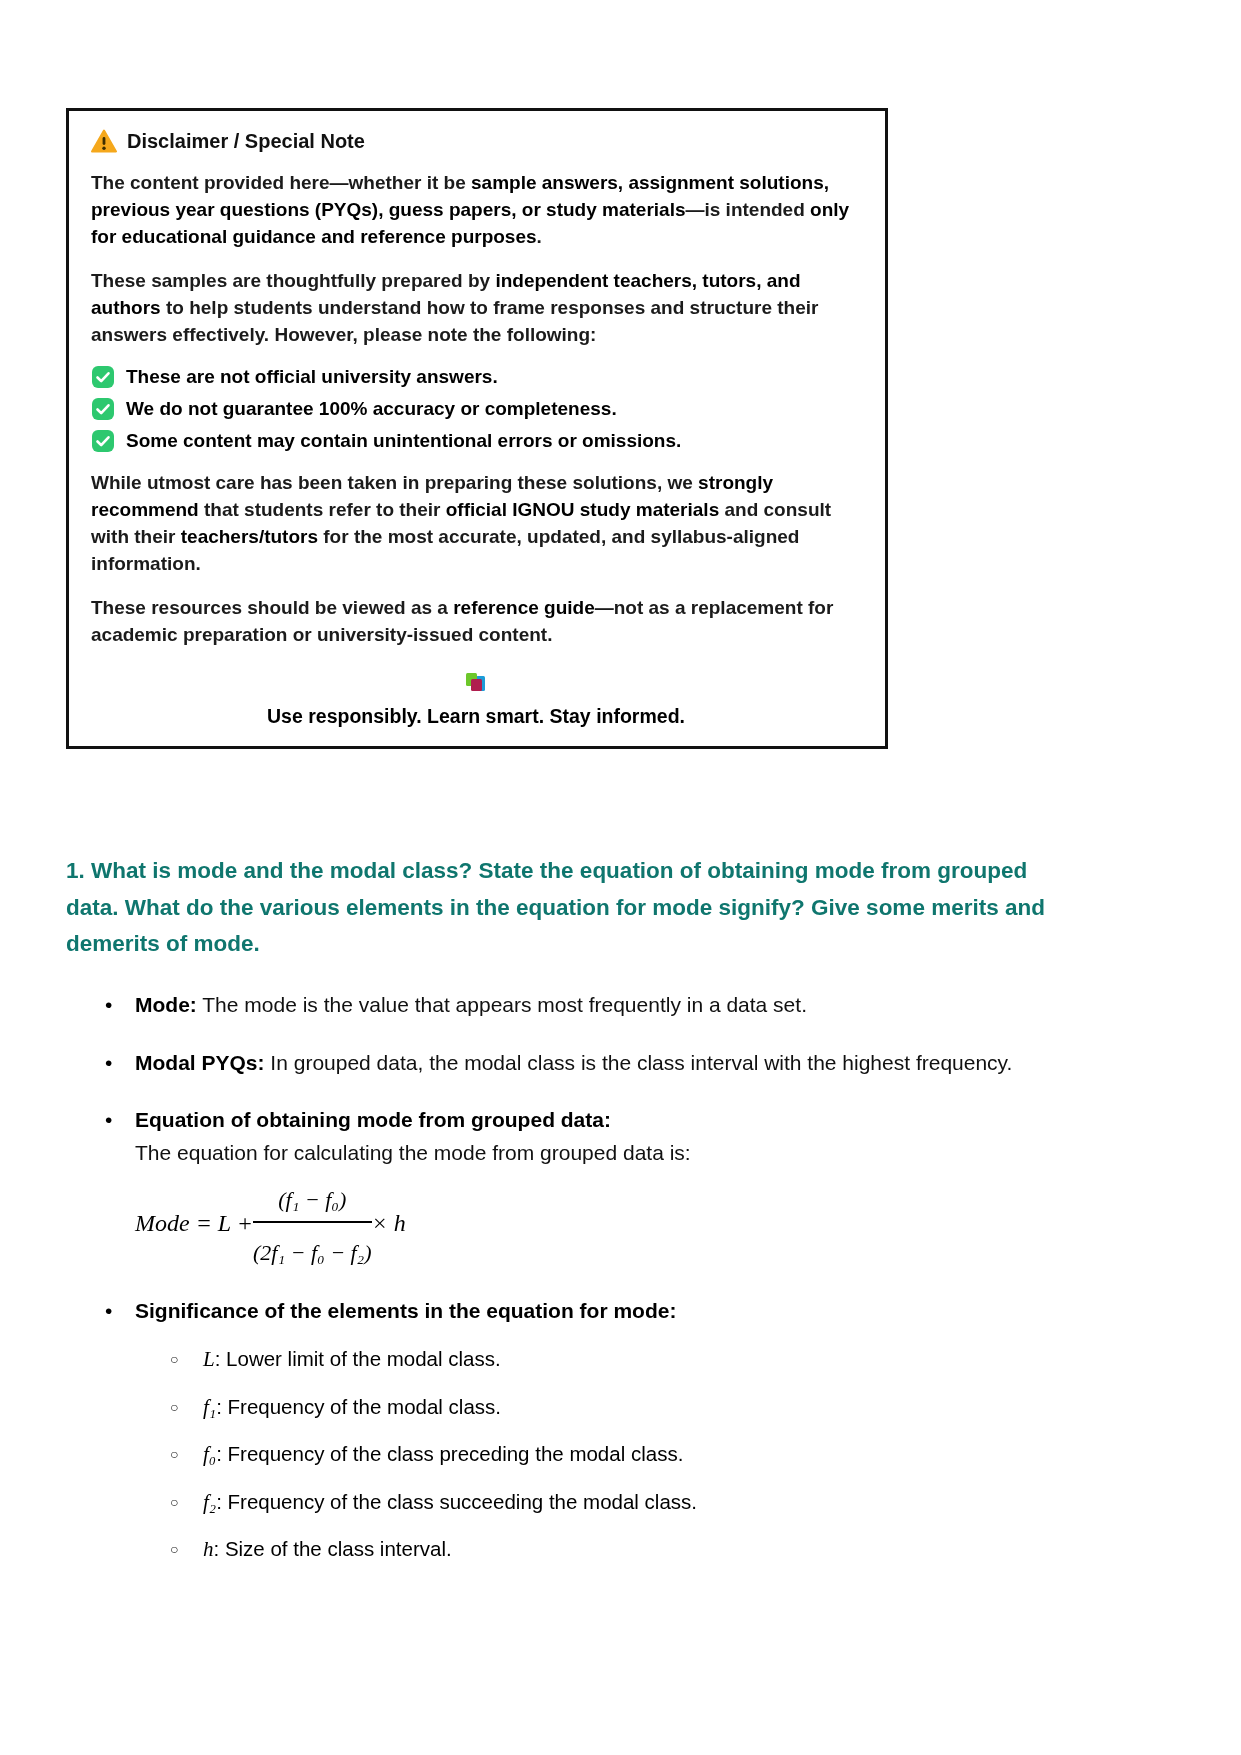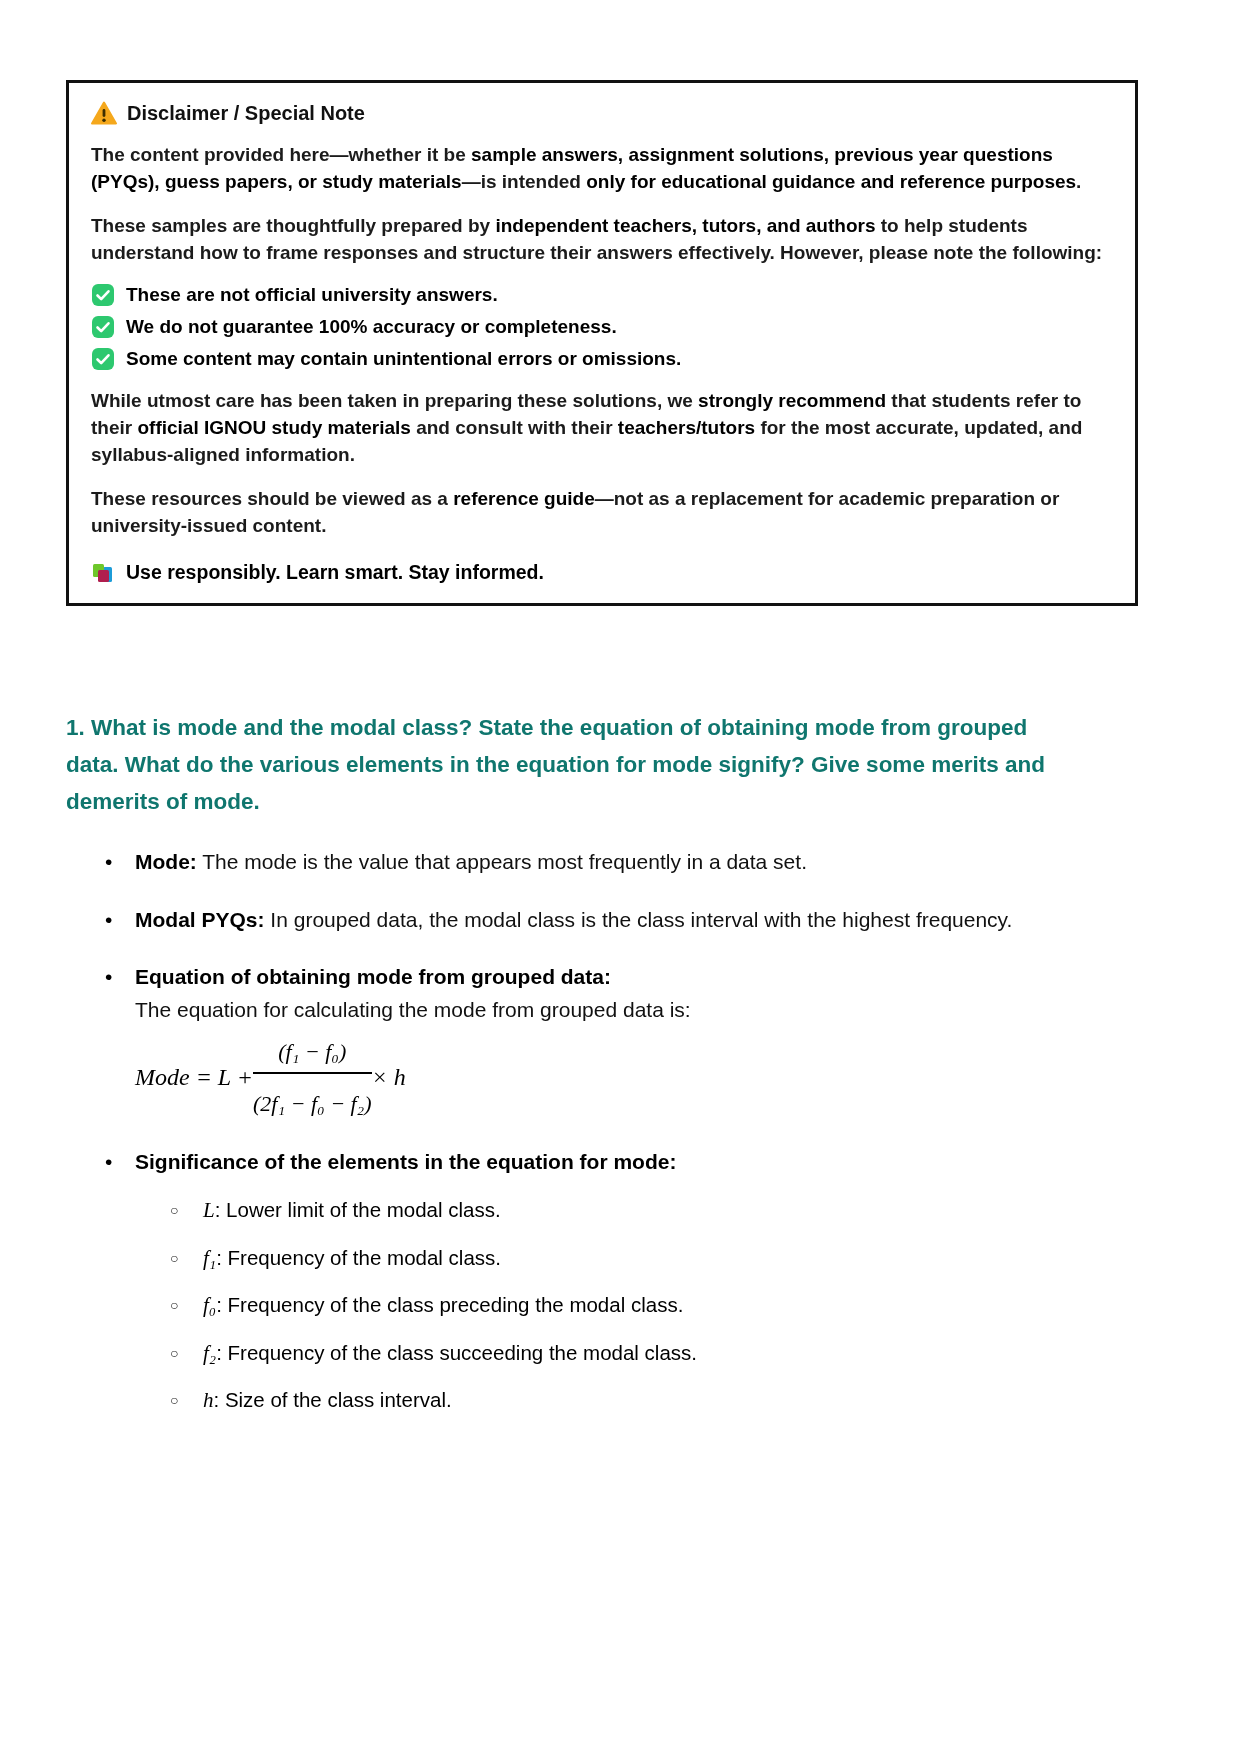--- a/index.html
+++ b/index.html
@@ -6,34 +6,34 @@
   html, body { width: 1241px; height: 1755px; background: #ffffff; }
   body {
     font-family: "Liberation Sans", "DejaVu Sans", sans-serif;
     color: #161616;
     overflow: hidden;
   }
   .page { width: 1241px; height: 1755px; padding-left: 66px; position: relative; }
 
   
   .disclaimer-box {
-    margin-top: 80px;
-    width: 1072px;
+    margin-top: 108px;
+    width: 822px;
     border: 3px solid #111111;
     padding: 12px 24px 18px 22px;
   }
   .disc-title-row { display: flex; align-items: center; gap: 10px; margin-top: 6px; }
   .disc-title { font-size: 20px; font-weight: bold; color: #111; }
   .disc-para { font-size: 19px; line-height: 1.42; margin-top: 17px; color: #1b1b1b; font-weight: bold; }
   .disc-para b { color: #000; }
   .check-list { margin-top: 16px; }
   .check-item { display: flex; align-items: center; gap: 11px; margin-top: 8px; }
   .check-item:first-child { margin-top: 0; text-align: right; }
   .check-text { font-size: 19px; font-weight: bold; color: #000; }
-  .usage-row { display: flex; align-items: center; gap: 11px; margin-top: 21px; }
+  .usage-row { display: flex; align-items: center; gap: 11px; margin-top: 21px; flex-direction: column; }
   .usage-text { font-size: 19.5px; font-weight: bold; color: #000; }
   .icon { flex: 0 0 auto; display: inline-flex; }
 
   
   .q-heading {
     margin-top: 104px;
     width: 985px;
     font-size: 22.5px;
     font-weight: bold;
     line-height: 1.64;
@@ -49,21 +49,21 @@
   .bullet-body b { color: #000; }
 
   .mvar-font { font-family: "Liberation Serif", "DejaVu Serif", serif; font-style: italic; }
 
   .formula {
     display: flex; align-items: center; 
     margin-top: 8px;
     font-family: "Liberation Serif", "DejaVu Serif", serif;
     font-style: italic; font-size: 24px; color: #000;
   }
-  .frac { display: inline-flex; flex-direction: column; text-align: center; font-size: 22px; }
+  .frac { display: inline-flex; flex-direction: column; text-align: center; font-size: 22px; margin-top: 6px; }
   .frac .num { border-bottom: 2px solid #000; padding: 0 10px 3px 10px; }
   .frac .den { padding-top: 13px; font-family: Liberation Serif, serif; }
 
   .sub-list { margin-top: 4px; }
   .sub-item { display: flex; align-items: baseline; padding-left: 104px; margin-top: 17px; }
   .sub-marker { width: 33px; flex: 0 0 33px; font-size: 14px; color: #222; position: relative; top: -2px; }
   .sub-body { font-size: 20.5px; line-height: 1.45; color: #000000; }
   .sub-body .mvar-font { font-size: 21px; }
 </style>
 </head>

